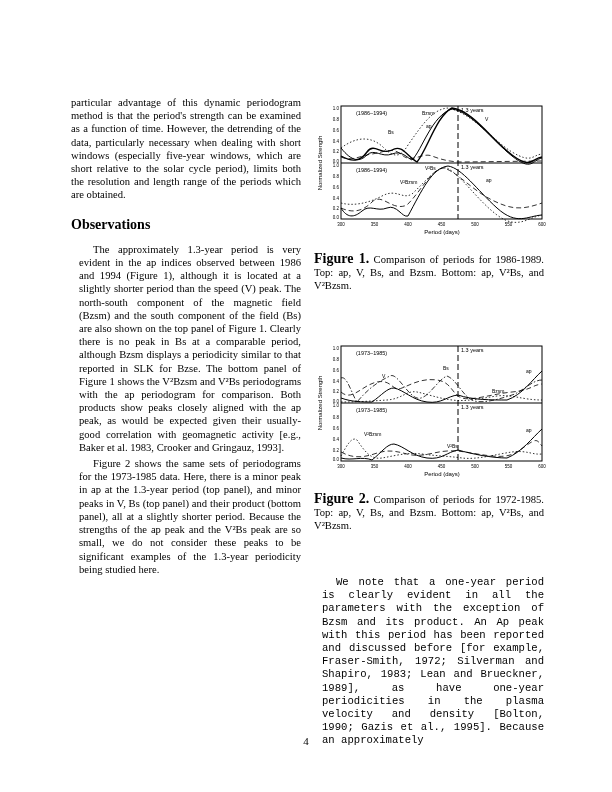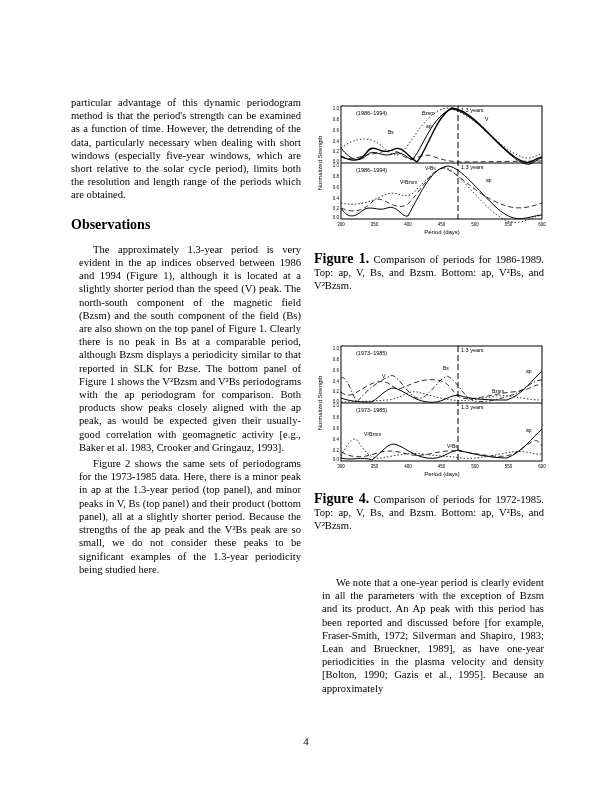--- a/index.html
+++ b/index.html
@@ -1,20 +1,20 @@
 <!DOCTYPE html>
 <html><head>
 <meta charset="utf-8">
 <style>
   html, body { margin:0; padding:0; background:#fff; }
   body { width:612px; height:792px; position:relative; overflow:hidden;
          font-family:"Liberation Serif","DejaVu Serif",serif; color:#000; }
   .col { position:absolute; font-size:10.6px; line-height:13.2px; text-align:justify; }
   .left { left:71px; top:96px; width:230px; }
-  .right { left:314px; width:230px; }
+  .right { left:314px; width:230px;font-family:Liberation Mono, monospace; }
   .para { margin:0; text-indent:0; }
   .para.ind { text-indent:14px;margin-left:8px; }
   h2 { font-family:Liberation Serif, serif; font-size:14px; font-weight:bold; margin:0; }
   .cap { position:absolute; left:314px; width:230px; font-size:10.6px; line-height:13.2px; text-align:justify; }
   .cap b { font-size:14px; }
   .fig { position:absolute; left:312px; width:240px; }
   svg text { font-family:"Liberation Sans","DejaVu Sans",sans-serif; }
   .pageno { position:absolute; top:735px; left:0; width:612px; text-align:center; font-size:11px; }
 </style>
 </head>
@@ -135,21 +135,21 @@
     <path d="M29,52 C40,62 50,45 65,42 S80,52 90,48 S110,38 125,40 S140,55 150,58 S180,54 200,52 S220,45 230,44" fill="none" stroke="#000" stroke-width="0.8" stroke-dasharray="5,3"></path>
     <path d="M29,62 C45,62 60,61 75,60 S95,50 105,52 S125,58 140,60 S170,58 185,56 S210,60 230,60" fill="none" stroke="#000" stroke-width="0.8" stroke-dasharray="1.5,2"></path>
 
     <path d="M29,118 C40,121 50,116 60,120 C70,112 75,104 82,104 C92,106 100,116 115,118 S135,112 146,110 C160,114 180,118 195,118 C210,112 220,98 230,89" fill="none" stroke="#000" stroke-width="1"></path>
     <path d="M29,112 C40,118 50,118 62,114 S80,110 95,114 S120,112 135,111 S160,114 180,116 S205,112 215,105 S225,100 230,106" fill="none" stroke="#000" stroke-width="0.8" stroke-dasharray="5,3"></path>
     <path d="M29,116 C35,105 40,96 45,100 C52,110 58,120 70,118 S95,112 110,114 S135,116 150,118 S185,114 200,112 S220,115 230,114" fill="none" stroke="#000" stroke-width="0.8" stroke-dasharray="1.5,2"></path>
   </svg>
 </div>
 
 <div class="cap" style="top:492px;">
-  <b>Figure 4.</b>
+  <b>Figure 2.</b>
   <span>Comparison of periods for 1972-1985. Top: ap, V, Bs, and Bzsm. Bottom: ap, V²Bs, and V²Bzsm.</span>
 </div>
 
 <div class="col right" style="top:576px;">
   <p class="para ind">We note that a one-year period is clearly evident in all the parameters with the exception of Bzsm and its product. An Ap peak with this period has been reported and discussed before [for example, Fraser-Smith, 1972; Silverman and Shapiro, 1983; Lean and Brueckner, 1989], as have one-year periodicities in the plasma velocity and density [Bolton, 1990; Gazis et al., 1995]. Because an approximately</p>
 </div>
 
 <div class="pageno">4</div>
 
 </body></html>

